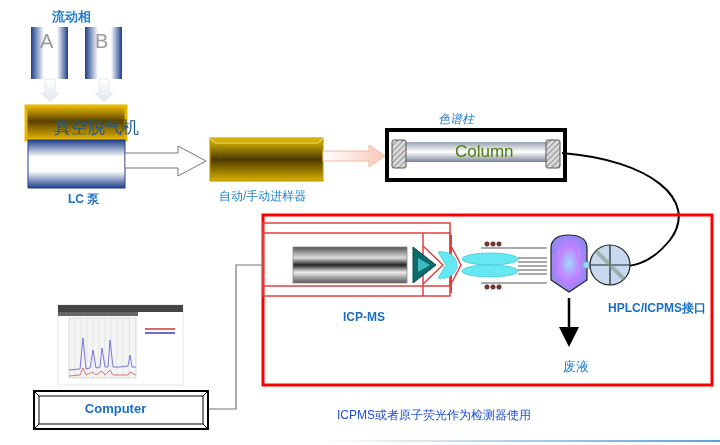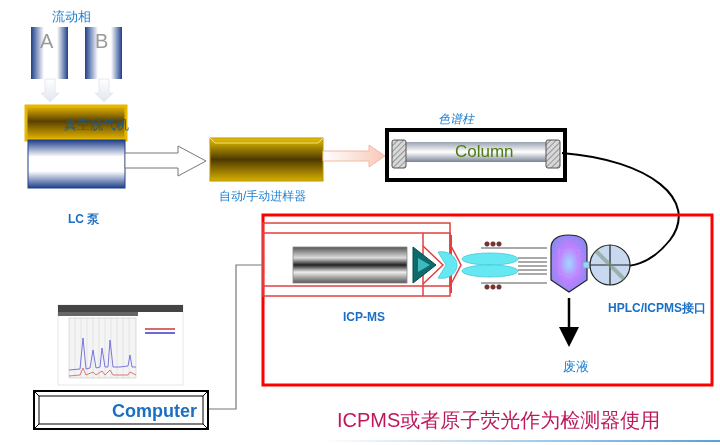--- a/index.html
+++ b/index.html
@@ -179,25 +179,25 @@
     <rect x="39" y="396" width="164" height="28" fill="#fff" stroke="#000" stroke-width="1"></rect>
     <line x1="34" y1="391" x2="39" y2="396" stroke="#000" stroke-width="1"></line>
     <line x1="208" y1="391" x2="203" y2="396" stroke="#000" stroke-width="1"></line>
     <line x1="34" y1="429" x2="39" y2="424" stroke="#000" stroke-width="1"></line>
     <line x1="208" y1="429" x2="203" y2="424" stroke="#000" stroke-width="1"></line>
   </g>
 
   <rect x="320" y="440" width="400" height="2" fill="url(#gLine)"></rect>
 </svg>
 
-<div class="lbl" style="left:52px;top:8px;">流动相</div>
+<div class="lbl" style="left:52px;top:8px;font-weight:bold;">流动相</div>
 <div class="abs" style="left:40px;top:30px;font-size:20px;color:#9a9a9a;">A</div>
 <div class="abs" style="left:95px;top:30px;font-size:20px;color:#9a9a9a;">B</div>
-<div class="abs" style="left:54px;top:116px;font-size:13px;color:#1a5a8a;margin-left:10px;">真空脱气机</div>
-<div class="lbl bold" style="left:68px;top:191px;font-size:12px;margin-top:20px;">LC 泵</div>
+<div class="abs" style="left:54px;top:116px;font-size:17px;color:#1a5a8a;">真空脱气机</div>
+<div class="lbl bold" style="left:68px;top:191px;font-size:12px;">LC 泵</div>
 <div class="lbl" style="left:219px;top:188px;font-size:12px;text-align:center;">自动/手动进样器</div>
 <div class="lbl" style="left:438px;top:111px;font-size:12px;font-style:italic;">色谱柱</div>
 <div class="abs" style="left:455px;top:142px;font-size:17px;color:#4d7c0f;">Column</div>
 <div class="lbl bold" style="left:343px;top:310px;font-size:12px;">ICP-MS</div>
 <div class="lbl" style="left:563px;top:358px;font-size:13px;font-family:Liberation Serif, serif;">废液</div>
 <div class="abs" style="left:608px;top:300px;width:102px;overflow:hidden;white-space:nowrap;font-size:12px;font-weight:bold;color:#1a6fc4;">HPLC/ICPMS接口</div>
-<div class="abs" style="left:34px;top:401px;width:163px;text-align:right;font-size:18px;font-weight:bold;color:#1a6fc4;">Computer</div>
-<div class="abs" style="left:337px;top:407px;font-size:20px;color:#be185d;">ICPMS或者原子荧光作为检测器使用</div>
+<div class="abs" style="left:34px;top:401px;width:163px;text-align:center;font-size:13px;font-weight:bold;color:#1a6fc4;">Computer</div>
+<div class="abs" style="left:337px;top:407px;font-size:12px;color:#1d4ed8;">ICPMS或者原子荧光作为检测器使用</div>
 
 </body></html>

